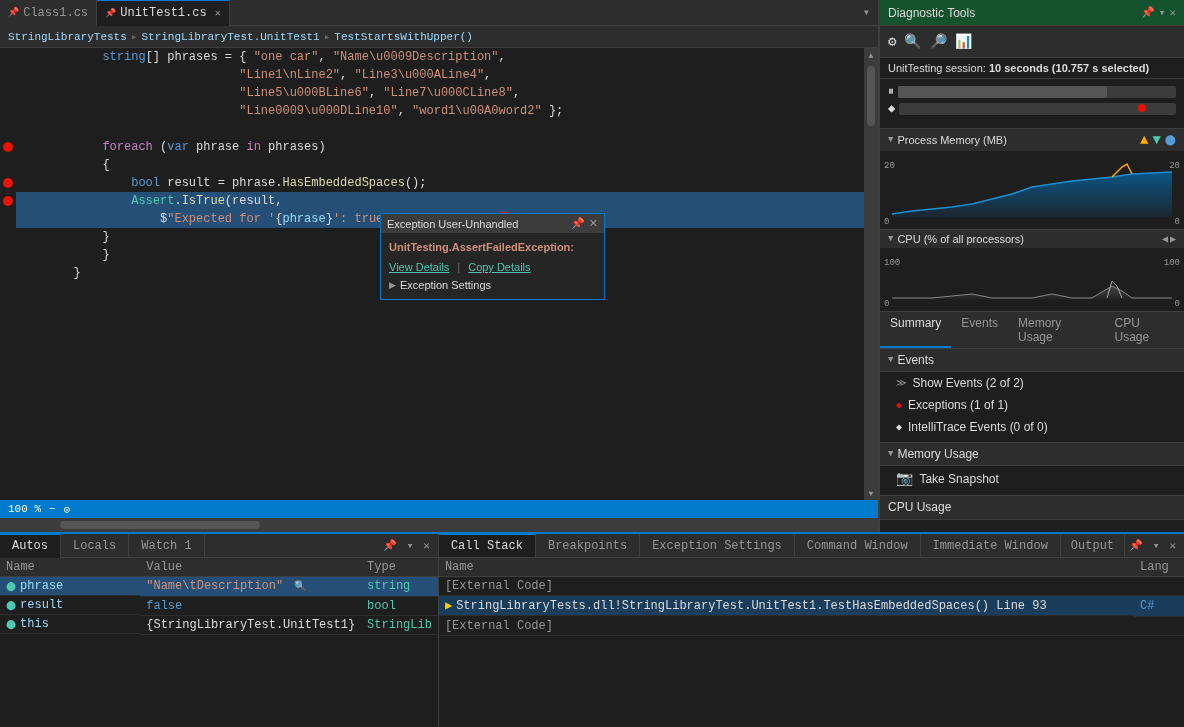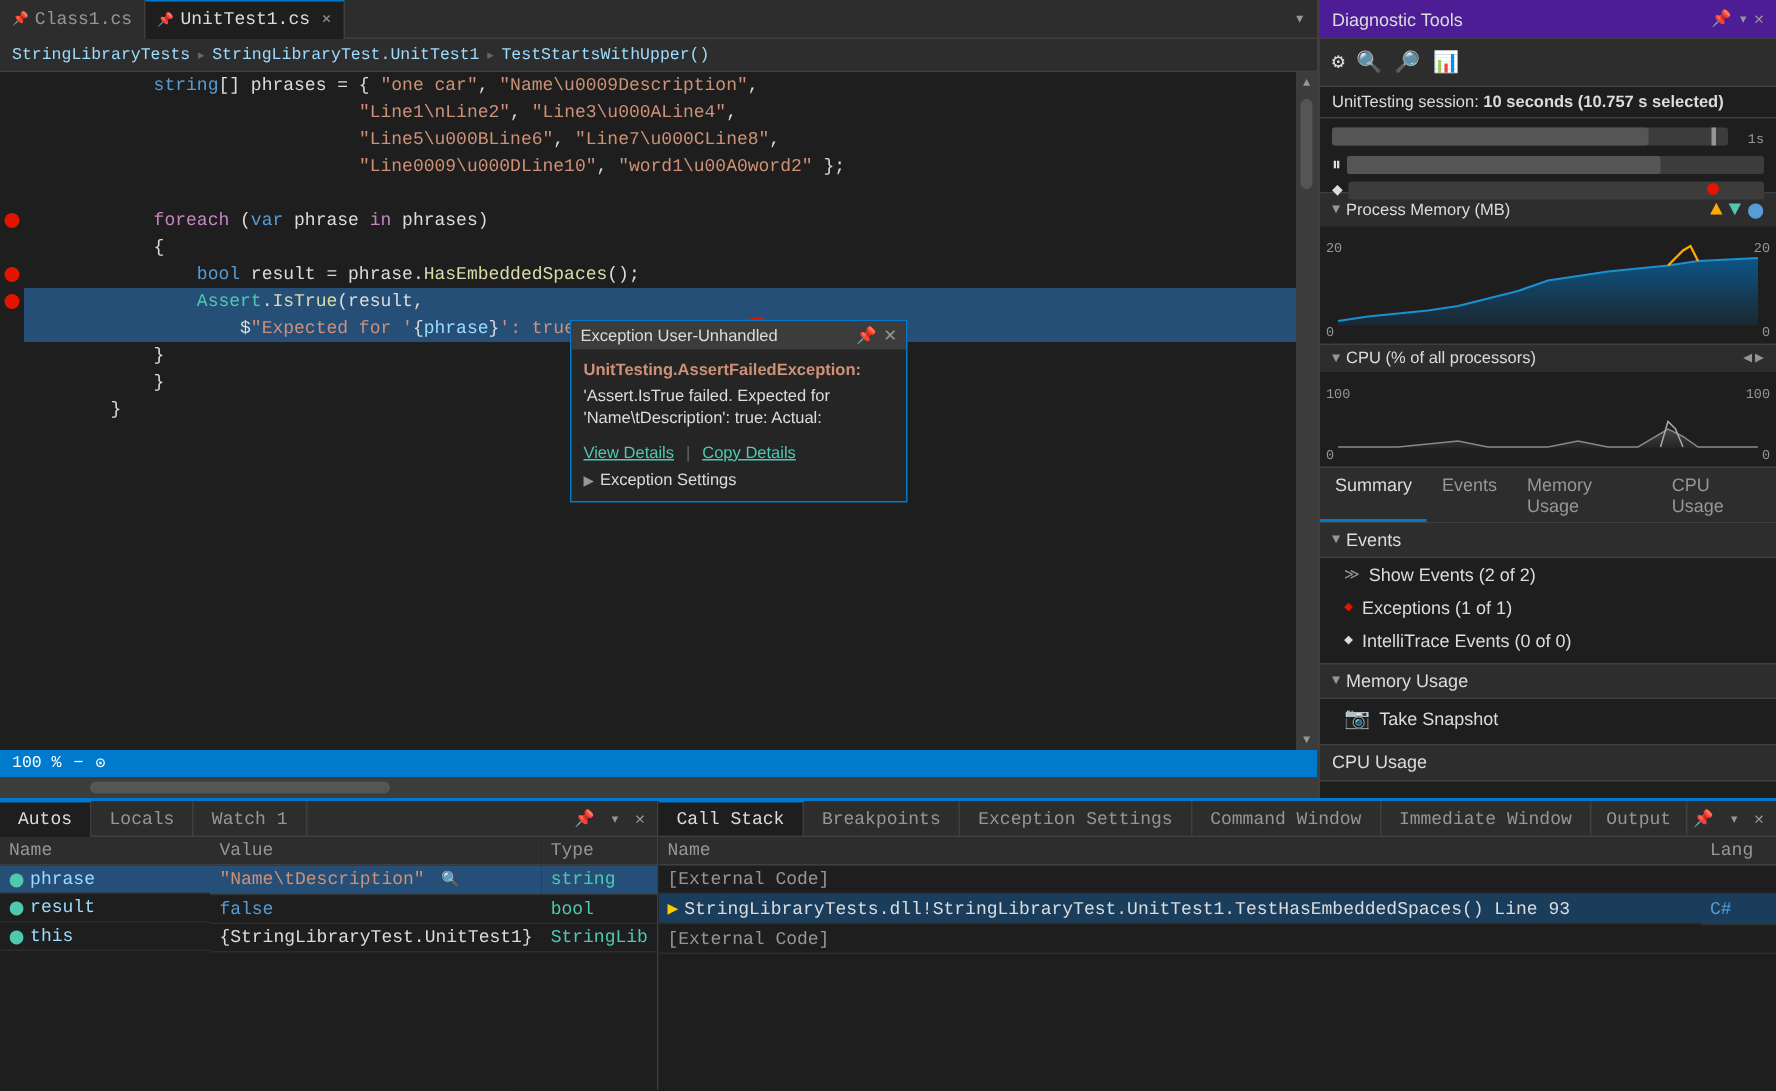--- a/index.html
+++ b/index.html
@@ -93,21 +93,20 @@
         <div style="position:absolute; left:380px; top:165px; width:225px; background:#252526; border:1px solid #007acc; z-index:100; font-size:11px; font-family:'Segoe UI',sans-serif;">
           <div style="display:flex; align-items:center; justify-content:space-between; background:#3c3c3c; padding:3px 6px;">
             <span style="color:#dcdcdc; font-size:11px;">Exception User-Unhandled</span>
             <div style="display:flex; gap:4px; align-items:center;">
               <span style="color:#969696; cursor:pointer; font-size:11px;">📌</span>
               <span style="color:#969696; cursor:pointer; font-size:11px;">✕</span>
             </div>
           </div>
           <div style="padding:8px;">
             <div style="color:#ce9178; font-weight:bold; font-size:11px;">UnitTesting.AssertFailedException:</div>
-            <div style="color:#dcdcdc; font-size:11px; margin-top:4px; line-height:1.4;">'Assert.IsTrue failed. Expected for 'Name\tDescription': true: Actual:</div>
             <div style="display:flex; gap:8px; margin-top:8px;">
               <span style="color:#4ec9b0; text-decoration:underline; cursor:pointer; font-size:11px;">View Details</span>
               <span style="color:#666;">|</span>
               <span style="color:#4ec9b0; text-decoration:underline; cursor:pointer; font-size:11px;">Copy Details</span>
             </div>
             <div style="display:flex; align-items:center; gap:4px; margin-top:6px; cursor:pointer;">
               <span style="color:#969696; font-size:9px;">▶</span>
               <span style="color:#dcdcdc; font-size:11px;">Exception Settings</span>
             </div>
           </div>
@@ -121,21 +120,21 @@
       </div>
 
       <div style="height:14px; background:#3c3c3c; display:flex; align-items:center;">
         <div style="height:8px; width:200px; background:#555; border-radius:4px; margin-left:60px;"></div>
       </div>
 
     </div>
 
     <div style="width:306px; display:flex; flex-direction:column; background:#1e1e1e; border-left:2px solid #3f3f3f; flex-shrink:0;">
 
-      <div style="display:flex; align-items:center; justify-content:space-between; background:#4c1d95; padding:4px 8px; border-bottom:1px solid #3f3f3f; height:26px;">
+      <div style="display:flex; align-items:center; justify-content:space-between; background:#14532d; padding:4px 8px; border-bottom:1px solid #3f3f3f; height:26px;">
         <span style="color:#dcdcdc; font-family:'Segoe UI',sans-serif; font-size:12px;">Diagnostic Tools</span>
         <div style="display:flex; gap:4px; align-items:center;">
           <span style="color:#969696; cursor:pointer; font-size:11px;">📌</span>
           <span style="color:#969696; cursor:pointer; font-size:11px;">▾</span>
           <span style="color:#969696; cursor:pointer; font-size:11px;">✕</span>
         </div>
       </div>
 
       <div style="display:flex; align-items:center; padding:4px 8px; gap:8px; background:#2d2d2d; border-bottom:1px solid #3f3f3f; height:32px;">
         <span style="color:#dcdcdc; cursor:pointer; font-size:14px;">⚙</span>
@@ -144,29 +143,20 @@
         <span style="color:#dcdcdc; cursor:pointer; font-size:14px;">📊</span>
       </div>
 
       <div style="padding:4px 8px; font-size:11px; color:#dcdcdc; font-family:'Segoe UI',sans-serif; border-bottom:1px solid #3f3f3f;">
         <span>UnitTesting session:</span>
         <span style="font-weight:bold;">10 seconds (10.757 s selected)</span>
       </div>
 
       <div style="padding:4px 8px; border-bottom:1px solid #3f3f3f; height:50px; position:relative;">
 
-        <div style="display:flex; align-items:center; margin-top:2px; gap:4px;">
-          <div style="flex:1;">
-            <div style="height:12px; background:#3c3c3c; border-radius:2px; position:relative; margin-bottom:4px;">
-              <div style="height:100%; width:80%; background:#555; border-radius:2px;"></div>
-              <div style="position:absolute; right:8px; top:0; width:3px; height:100%; background:#969696;"></div>
-            </div>
-          </div>
-          <div style="width:20px; font-size:9px; color:#969696; text-align:right;">1s</div>
-        </div>
 
         <div style="display:flex; gap:4px; align-items:center; margin-top:2px;">
           <span style="color:#dcdcdc; font-size:12px; cursor:pointer;">⏸</span>
           <div style="flex:1; height:12px; background:#3c3c3c; border-radius:2px; position:relative;">
             <div style="height:100%; width:75%; background:#555; border-radius:2px;"></div>
           </div>
         </div>
         <div style="display:flex; gap:4px; align-items:center; margin-top:2px;">
           <span style="color:#dcdcdc; font-size:12px;">◆</span>
           <div style="flex:1; height:12px; background:#3c3c3c; border-radius:2px; position:relative;">

